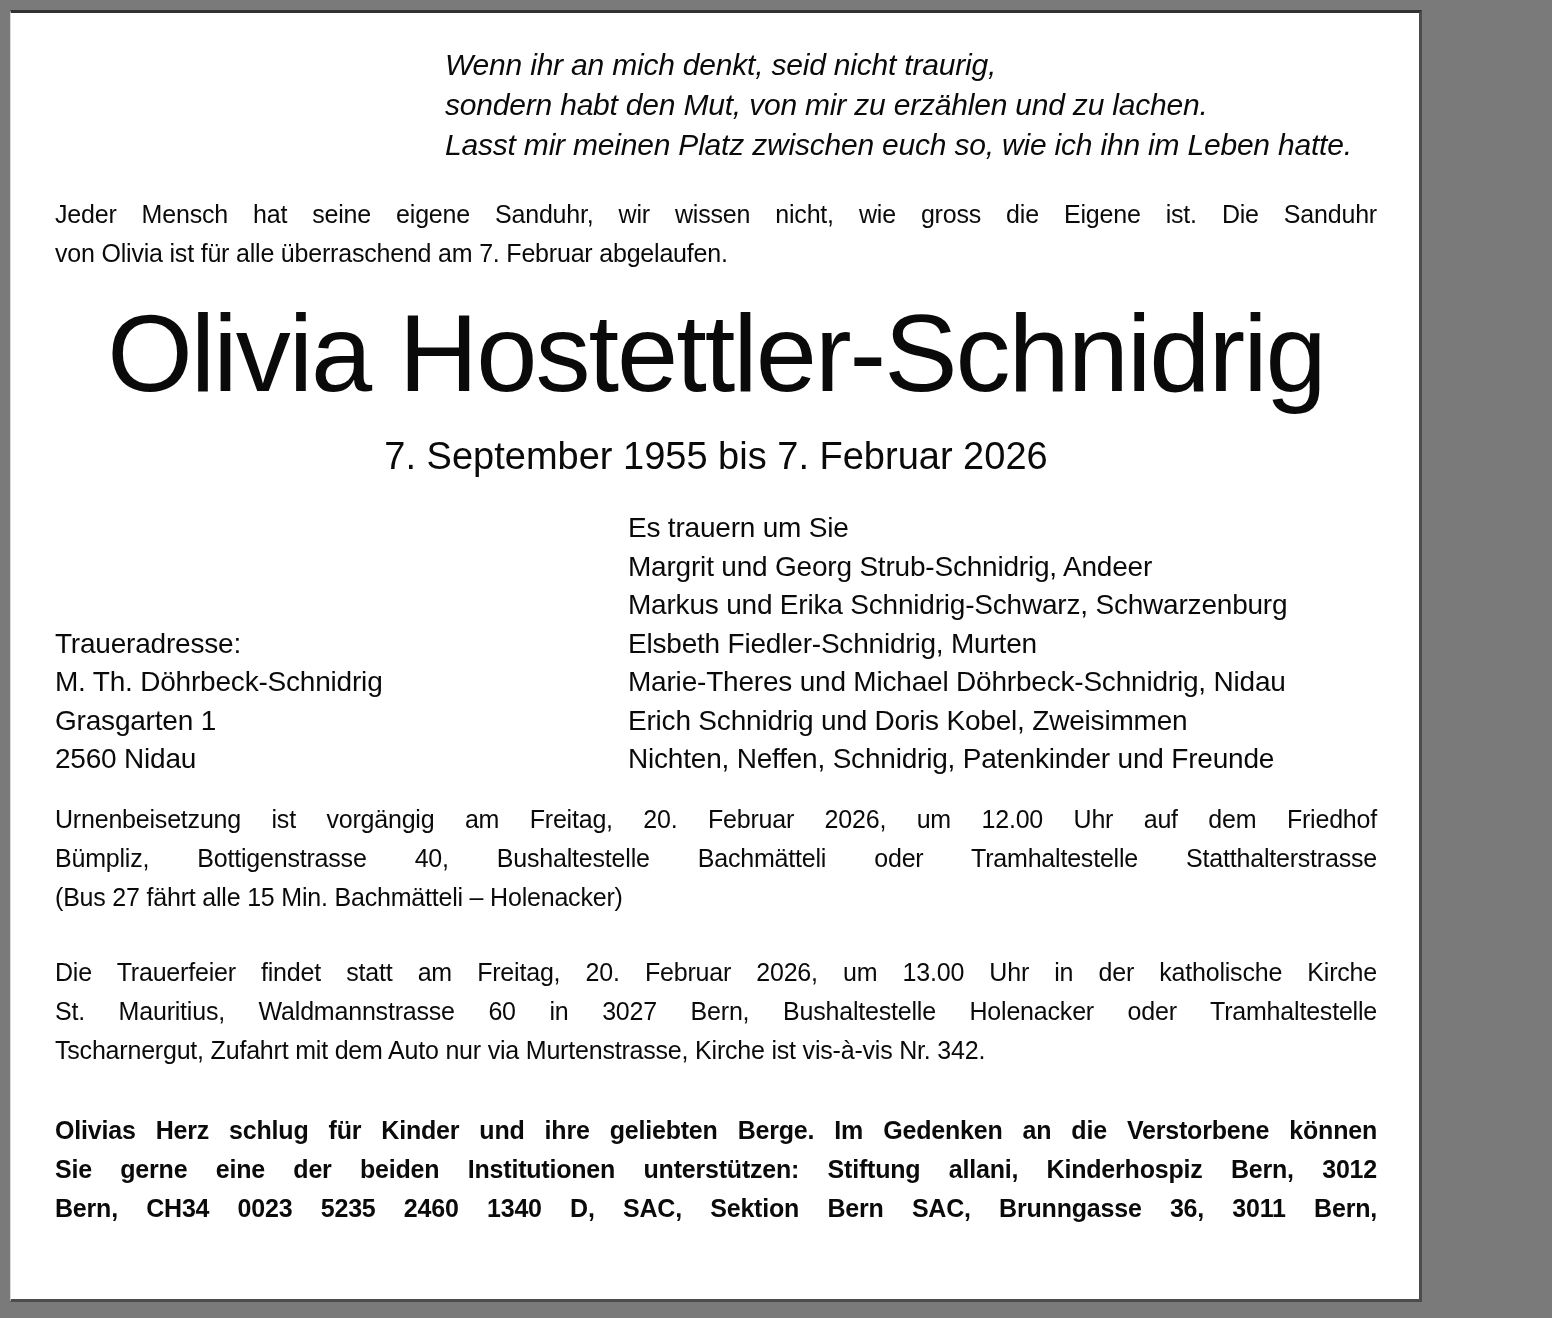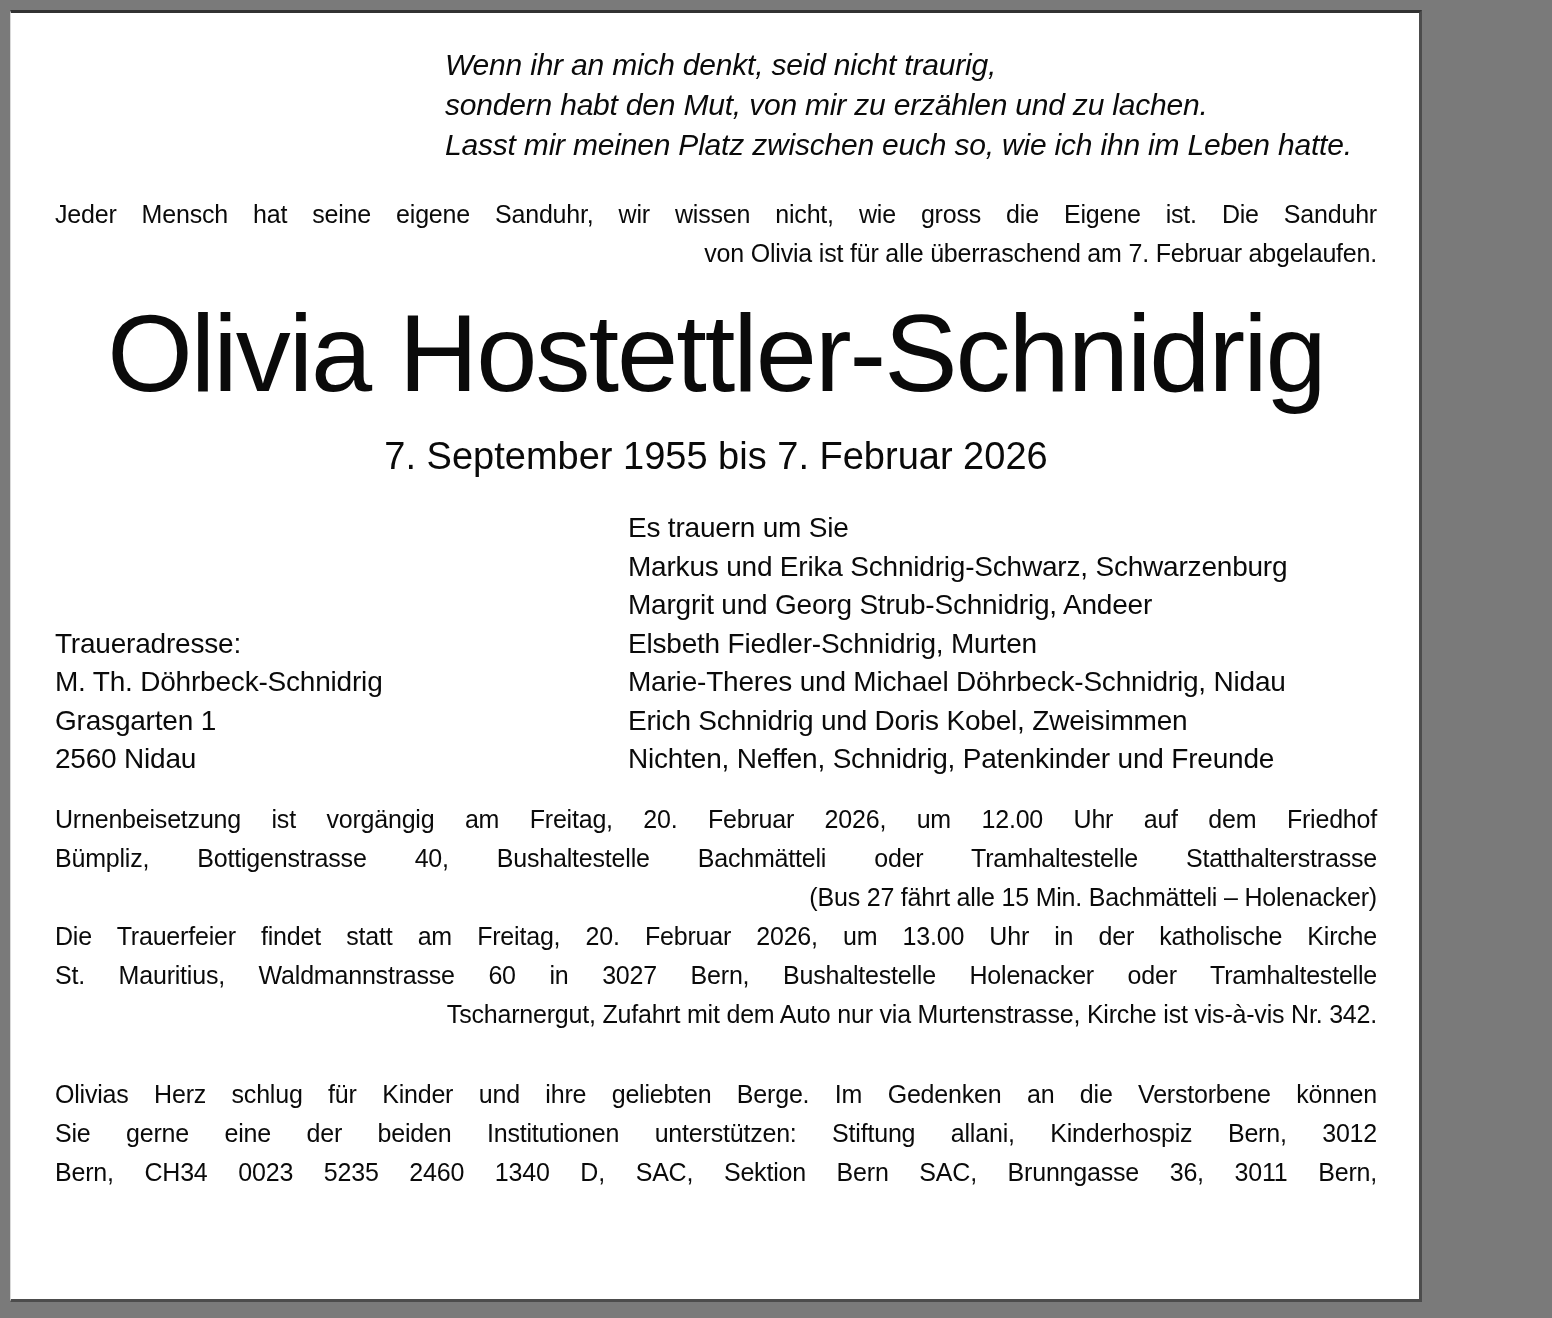--- a/index.html
+++ b/index.html
@@ -36,21 +36,21 @@
     font-size: 25px;
     line-height: 39px;
     letter-spacing: -0.2px;
   }
   .jl {            
     text-align: justify;
     text-align-last: justify;
     white-space: nowrap;
   }
   .ll {            
-    text-align: right;
+    text-align: left;
     white-space: nowrap;
   }
   .intro { margin-top: 30px; }
   .name {
     margin: 24px 0 0 0;
     font-size: 110px;
     line-height: 112px;
     font-weight: 400;
     letter-spacing: -2px;
     text-align: center;
@@ -70,22 +70,22 @@
     letter-spacing: -0.2px;
   }
   .addr-col {
     width: 573px;
     flex: 0 0 573px;
     padding-top: 115.5px; 
     box-sizing: border-box;
   }
   .mourners-col { flex: 1 1 auto; }
   .burial   { margin-top: 21px; }
-  .service  { }
-  .memorial { margin-top: 41px; }
+  .service  { margin-top: 36px; }
+  .memorial { margin-top: 41px; font-weight: bold; }
 </style>
 </head>
 <body>
 
 <div class="paper">
 
   <div class="quote">
     <div>Wenn ihr an mich denkt, seid nicht traurig,</div>
     <div>sondern habt den Mut, von mir zu erzählen und zu lachen.</div>
     <div>Lasst mir meinen Platz zwischen euch so, wie ich ihn im Leben hatte.</div>
@@ -102,22 +102,22 @@
 
   <div class="mourn-row">
     <div class="addr-col">
       <div>Traueradresse:</div>
       <div>M. Th. Döhrbeck-Schnidrig</div>
       <div>Grasgarten 1</div>
       <div>2560 Nidau</div>
     </div>
     <div class="mourners-col">
       <div>Es trauern um Sie</div>
+      <div>Margrit und Georg Strub-Schnidrig, Andeer</div>
       <div>Markus und Erika Schnidrig-Schwarz, Schwarzenburg</div>
-      <div>Margrit und Georg Strub-Schnidrig, Andeer</div>
       <div>Elsbeth Fiedler-Schnidrig, Murten</div>
       <div>Marie-Theres und Michael Döhrbeck-Schnidrig, Nidau</div>
       <div>Erich Schnidrig und Doris Kobel, Zweisimmen</div>
       <div>Nichten, Neffen, Schnidrig, Patenkinder und Freunde</div>
     </div>
   </div>
 
   <div class="para burial">
     <div class="jl">Urnenbeisetzung ist vorgängig am Freitag, 20. Februar 2026, um 12.00 Uhr auf dem Friedhof</div>
     <div class="jl">Bümpliz, Bottigenstrasse 40, Bushaltestelle Bachmätteli oder Tramhaltestelle Statthalterstrasse</div>

